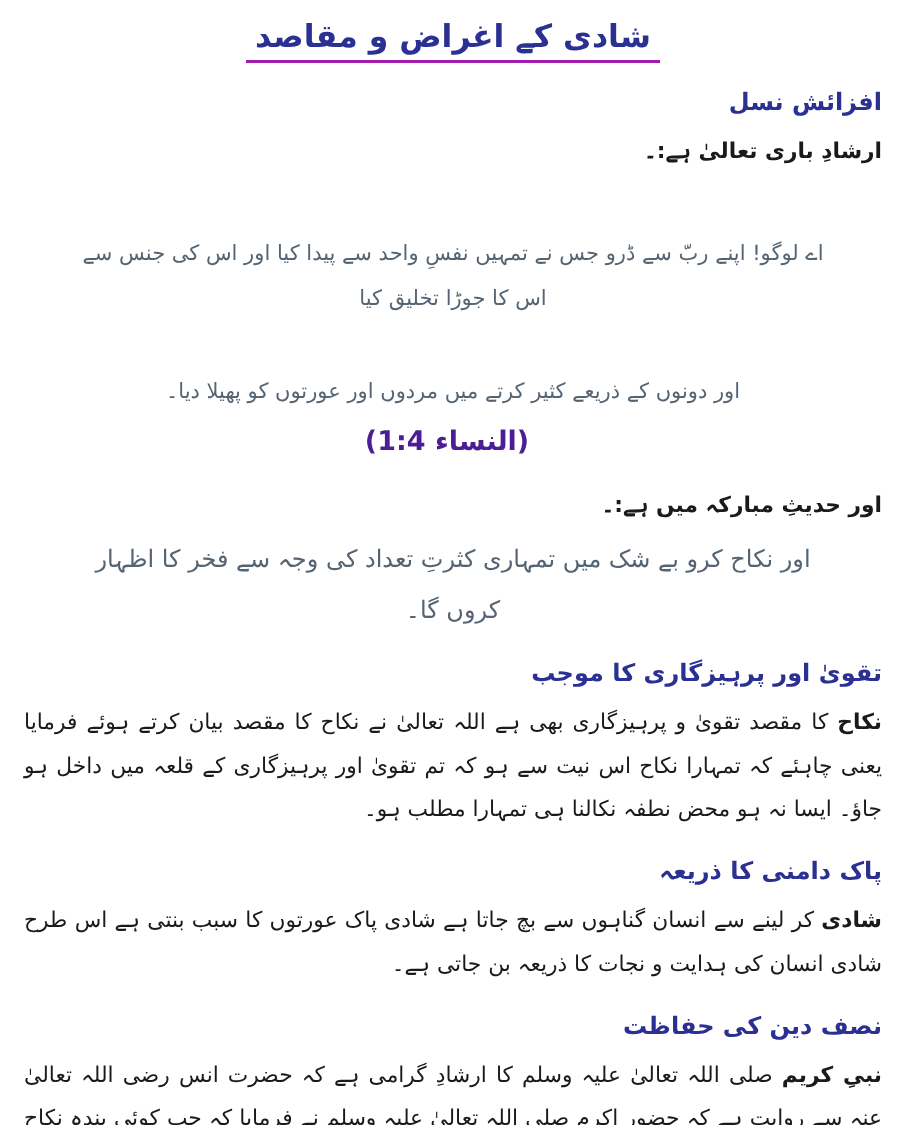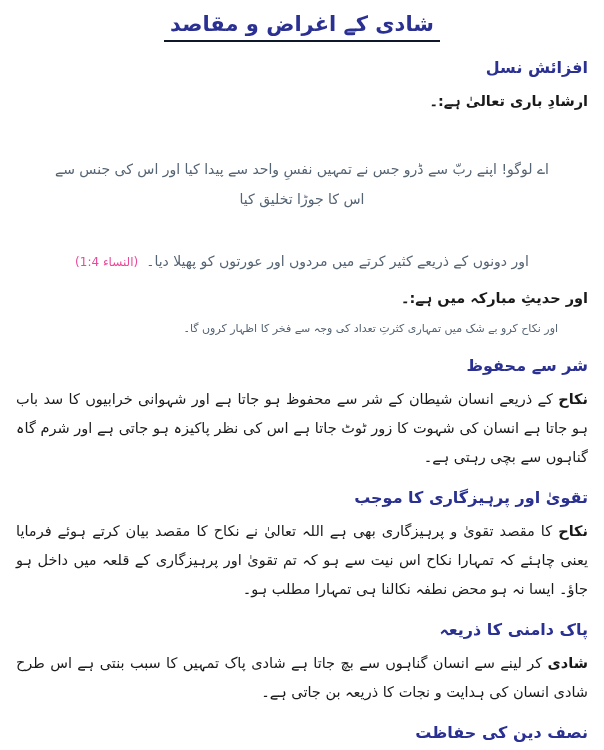--- a/index.html
+++ b/index.html
@@ -25,21 +25,21 @@
   .doc-title-wrap {
     text-align: center;
     margin: 2px 0 14px 0;
   }
   .doc-title {
     display: inline-block;
     font-size: 21px;
     font-weight: bold;
     color: #2b3192;
     padding: 0 6px 4px 6px;
-    border-bottom: 2px solid #0f172a;
+    border-bottom: 2px solid #a21caf;
     letter-spacing: 0.5px;
   }
   .section-heading {
     font-size: 16px;
     font-weight: bold;
     color: #2b3192;
     text-align: right;
     margin: 16px 0 10px 0;
   }
   .para {
@@ -66,29 +66,31 @@
     line-height: 2.15;
     text-align: center;
     padding: 2px 38px;
     margin: 2px 0 6px 0;
   }
   .quote-line {
     display: block;
     margin-top: 32px;
   }
   .verse-ref {
-    color: #ec4899;
-    font-size: 12px;
+    color: #4c1d95;
+    font-size: 18px;
     white-space: nowrap;
     padding-right: 8px;
+    font-weight: bold;
   }
   .hadith-quote {
     color: #556473;
-    font-size: 11px;
+    font-size: 16px;
     line-height: 2.1;
+    text-align: center;
     padding: 0 30px;
     margin: 2px 0 6px 0;
   }
 </style>
 </head>
 <body>
 
 <div class="page">
 
   <div class="doc-title-wrap">
@@ -104,36 +106,31 @@
     <div class="quote-block">
       <span class="quote-line">اے لوگو! اپنے ربّ سے ڈرو جس نے تمہیں نفسِ واحد سے پیدا کیا اور اس کی جنس سے اس کا جوڑا تخلیق کیا</span>
       <span class="quote-line"><span>اور دونوں کے ذریعے کثیر کرتے میں مردوں اور عورتوں کو پھیلا دیا۔</span><span class="verse-ref">(النساء 1:4)</span></span>
     </div>
 
     <div class="intro-label">اور حدیثِ مبارکہ میں ہے:۔</div>
 
     <div class="hadith-quote">اور نکاح کرو بے شک میں تمہاری کثرتِ تعداد کی وجہ سے فخر کا اظہار کروں گا۔</div>
   </div>
 
-  <div>
-    <div class="section-heading">شر سے محفوظ</div>
-
-    <p class="para"><span class="lead-bold">نکاح</span><span> کے ذریعے انسان شیطان کے شر سے محفوظ ہو جاتا ہے اور شہوانی خرابیوں کا سد باب ہو جاتا ہے انسان کی شہوت کا زور ٹوٹ جاتا ہے اس کی نظر پاکیزہ ہو جاتی ہے اور شرم گاہ گناہوں سے بچی رہتی ہے۔</span></p>
-  </div>
 
   <div>
     <div class="section-heading">تقویٰ اور پرہیزگاری کا موجب</div>
 
     <p class="para"><span class="lead-bold">نکاح</span><span> کا مقصد تقویٰ و پرہیزگاری بھی ہے اللہ تعالیٰ نے نکاح کا مقصد بیان کرتے ہوئے فرمایا یعنی چاہئے کہ تمہارا نکاح اس نیت سے ہو کہ تم تقویٰ اور پرہیزگاری کے قلعہ میں داخل ہو جاؤ۔ ایسا نہ ہو محض نطفہ نکالنا ہی تمہارا مطلب ہو۔</span></p>
   </div>
 
   <div>
     <div class="section-heading">پاک دامنی کا ذریعہ</div>
 
-    <p class="para"><span class="lead-bold">شادی</span><span> کر لینے سے انسان گناہوں سے بچ جاتا ہے شادی پاک تمہیں کا سبب بنتی ہے اس طرح شادی انسان کی ہدایت و نجات کا ذریعہ بن جاتی ہے۔</span></p>
+    <p class="para"><span class="lead-bold">شادی</span><span> کر لینے سے انسان گناہوں سے بچ جاتا ہے شادی پاک عورتوں کا سبب بنتی ہے اس طرح شادی انسان کی ہدایت و نجات کا ذریعہ بن جاتی ہے۔</span></p>
   </div>
 
   <div>
     <div class="section-heading">نصف دین کی حفاظت</div>
 
     <p class="para"><span class="lead-bold">نبیِ کریم</span><span> صلی اللہ تعالیٰ علیہ وسلم کا ارشادِ گرامی ہے کہ حضرت انس رضی اللہ تعالیٰ عنہ سے روایت ہے کہ حضورِ اکرم صلی اللہ تعالیٰ علیہ وسلم نے فرمایا کہ جب کوئی بندہ نکاح کر لیتا ہے تو اپنے نصف دین کو بچا لیتا ہے اور باقی نصف (بچانے) کیلئے اللہ سے ڈرے۔</span></p>
   </div>
 
 </div>
 

